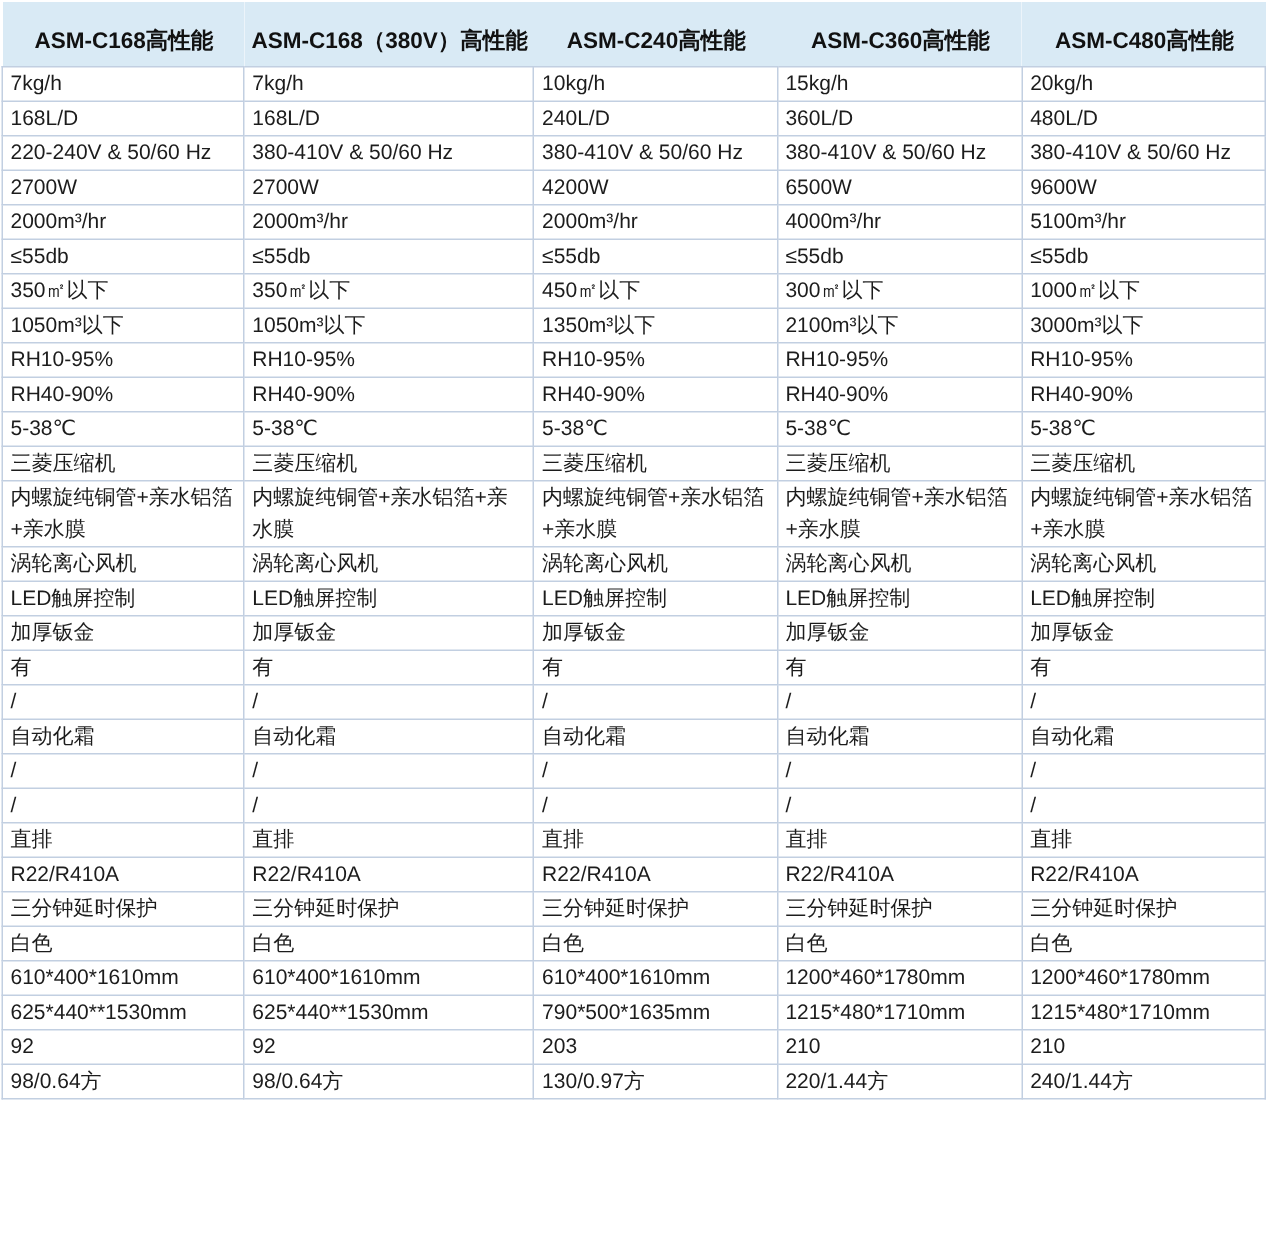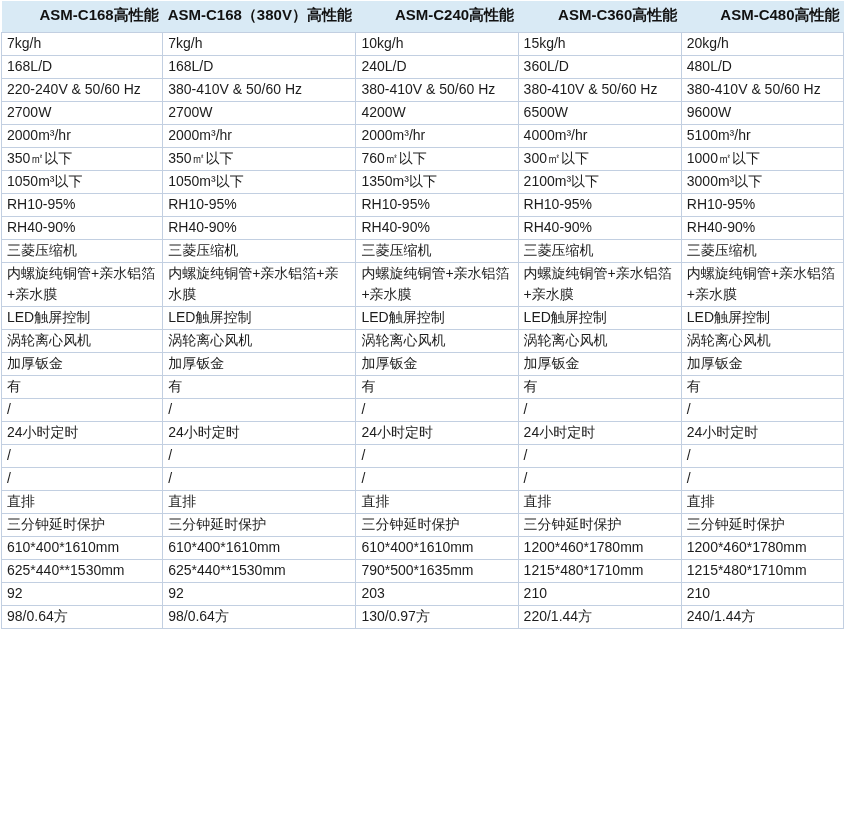--- a/index.html
+++ b/index.html
@@ -22,23 +22,23 @@
     border-collapse: collapse;
     table-layout: fixed;
     width: 843px;
     margin: 1px 0 0 1px;
   }
   table.spec-table th {
     background: var(--header-bg);
     color: #111111;
     font-size: 15px;
     font-weight: bold;
-    text-align: right;
+    text-align: center;
     height: 29px;
-    padding: 0 4px 2px 5px;
+    padding: 12px 4px 2px 5px;
     border: none;
     white-space: nowrap;
     overflow: hidden;
   }
   table.spec-table td {
     border: 1px solid var(--border-color);
     color: var(--text-color);
     font-size: 14px;
     line-height: 21px;
     height: 21px;
@@ -98,23 +98,30 @@
         <td>9600W</td>
       </tr>
       <tr>
         <td>2000m³/hr</td>
         <td>2000m³/hr</td>
         <td>2000m³/hr</td>
         <td>4000m³/hr</td>
         <td>5100m³/hr</td>
       </tr>
       <tr>
+        <td>≤55db</td>
+        <td>≤55db</td>
+        <td>≤55db</td>
+        <td>≤55db</td>
+        <td>≤55db</td>
+      </tr>
+      <tr>
         <td>350㎡以下</td>
         <td>350㎡以下</td>
-        <td>760㎡以下</td>
+        <td>450㎡以下</td>
         <td>300㎡以下</td>
         <td>1000㎡以下</td>
       </tr>
       <tr>
         <td>1050m³以下</td>
         <td>1050m³以下</td>
         <td>1350m³以下</td>
         <td>2100m³以下</td>
         <td>3000m³以下</td>
       </tr>
@@ -126,102 +133,123 @@
         <td>RH10-95%</td>
       </tr>
       <tr>
         <td>RH40-90%</td>
         <td>RH40-90%</td>
         <td>RH40-90%</td>
         <td>RH40-90%</td>
         <td>RH40-90%</td>
       </tr>
       <tr>
-        <td>三菱压缩机</td>
-        <td>三菱压缩机</td>
-        <td>三菱压缩机</td>
-        <td>三菱压缩机</td>
-        <td>三菱压缩机</td>
-      </tr>
-      <tr>
-        <td>内螺旋纯铜管+亲水铝箔+亲水膜</td>
-        <td>内螺旋纯铜管+亲水铝箔+亲水膜</td>
-        <td>内螺旋纯铜管+亲水铝箔+亲水膜</td>
-        <td>内螺旋纯铜管+亲水铝箔+亲水膜</td>
-        <td>内螺旋纯铜管+亲水铝箔+亲水膜</td>
-      </tr>
-      <tr>
-        <td>LED触屏控制</td>
-        <td>LED触屏控制</td>
-        <td>LED触屏控制</td>
-        <td>LED触屏控制</td>
-        <td>LED触屏控制</td>
-      </tr>
-      <tr>
-        <td>涡轮离心风机</td>
-        <td>涡轮离心风机</td>
-        <td>涡轮离心风机</td>
-        <td>涡轮离心风机</td>
-        <td>涡轮离心风机</td>
-      </tr>
-      <tr>
-        <td>加厚钣金</td>
-        <td>加厚钣金</td>
-        <td>加厚钣金</td>
-        <td>加厚钣金</td>
-        <td>加厚钣金</td>
-      </tr>
-      <tr>
-        <td>有</td>
-        <td>有</td>
-        <td>有</td>
-        <td>有</td>
-        <td>有</td>
-      </tr>
-      <tr>
-        <td>/</td>
-        <td>/</td>
-        <td>/</td>
-        <td>/</td>
-        <td>/</td>
-      </tr>
-      <tr>
-        <td>24小时定时</td>
-        <td>24小时定时</td>
-        <td>24小时定时</td>
-        <td>24小时定时</td>
-        <td>24小时定时</td>
-      </tr>
-      <tr>
-        <td>/</td>
-        <td>/</td>
-        <td>/</td>
-        <td>/</td>
-        <td>/</td>
-      </tr>
-      <tr>
-        <td>/</td>
-        <td>/</td>
-        <td>/</td>
-        <td>/</td>
-        <td>/</td>
-      </tr>
-      <tr>
-        <td>直排</td>
-        <td>直排</td>
-        <td>直排</td>
-        <td>直排</td>
-        <td>直排</td>
-      </tr>
-      <tr>
-        <td>三分钟延时保护</td>
-        <td>三分钟延时保护</td>
-        <td>三分钟延时保护</td>
-        <td>三分钟延时保护</td>
-        <td>三分钟延时保护</td>
+        <td>5-38℃</td>
+        <td>5-38℃</td>
+        <td>5-38℃</td>
+        <td>5-38℃</td>
+        <td>5-38℃</td>
+      </tr>
+      <tr>
+        <td>三菱压缩机</td>
+        <td>三菱压缩机</td>
+        <td>三菱压缩机</td>
+        <td>三菱压缩机</td>
+        <td>三菱压缩机</td>
+      </tr>
+      <tr>
+        <td>内螺旋纯铜管+亲水铝箔+亲水膜</td>
+        <td>内螺旋纯铜管+亲水铝箔+亲水膜</td>
+        <td>内螺旋纯铜管+亲水铝箔+亲水膜</td>
+        <td>内螺旋纯铜管+亲水铝箔+亲水膜</td>
+        <td>内螺旋纯铜管+亲水铝箔+亲水膜</td>
+      </tr>
+      <tr>
+        <td>涡轮离心风机</td>
+        <td>涡轮离心风机</td>
+        <td>涡轮离心风机</td>
+        <td>涡轮离心风机</td>
+        <td>涡轮离心风机</td>
+      </tr>
+      <tr>
+        <td>LED触屏控制</td>
+        <td>LED触屏控制</td>
+        <td>LED触屏控制</td>
+        <td>LED触屏控制</td>
+        <td>LED触屏控制</td>
+      </tr>
+      <tr>
+        <td>加厚钣金</td>
+        <td>加厚钣金</td>
+        <td>加厚钣金</td>
+        <td>加厚钣金</td>
+        <td>加厚钣金</td>
+      </tr>
+      <tr>
+        <td>有</td>
+        <td>有</td>
+        <td>有</td>
+        <td>有</td>
+        <td>有</td>
+      </tr>
+      <tr>
+        <td>/</td>
+        <td>/</td>
+        <td>/</td>
+        <td>/</td>
+        <td>/</td>
+      </tr>
+      <tr>
+        <td>自动化霜</td>
+        <td>自动化霜</td>
+        <td>自动化霜</td>
+        <td>自动化霜</td>
+        <td>自动化霜</td>
+      </tr>
+      <tr>
+        <td>/</td>
+        <td>/</td>
+        <td>/</td>
+        <td>/</td>
+        <td>/</td>
+      </tr>
+      <tr>
+        <td>/</td>
+        <td>/</td>
+        <td>/</td>
+        <td>/</td>
+        <td>/</td>
+      </tr>
+      <tr>
+        <td>直排</td>
+        <td>直排</td>
+        <td>直排</td>
+        <td>直排</td>
+        <td>直排</td>
+      </tr>
+      <tr>
+        <td>R22/R410A</td>
+        <td>R22/R410A</td>
+        <td>R22/R410A</td>
+        <td>R22/R410A</td>
+        <td>R22/R410A</td>
+      </tr>
+      <tr>
+        <td>三分钟延时保护</td>
+        <td>三分钟延时保护</td>
+        <td>三分钟延时保护</td>
+        <td>三分钟延时保护</td>
+        <td>三分钟延时保护</td>
+      </tr>
+      <tr>
+        <td>白色</td>
+        <td>白色</td>
+        <td>白色</td>
+        <td>白色</td>
+        <td>白色</td>
       </tr>
       <tr>
         <td>610*400*1610mm</td>
         <td>610*400*1610mm</td>
         <td>610*400*1610mm</td>
         <td>1200*460*1780mm</td>
         <td>1200*460*1780mm</td>
       </tr>
       <tr>
         <td>625*440**1530mm</td>

